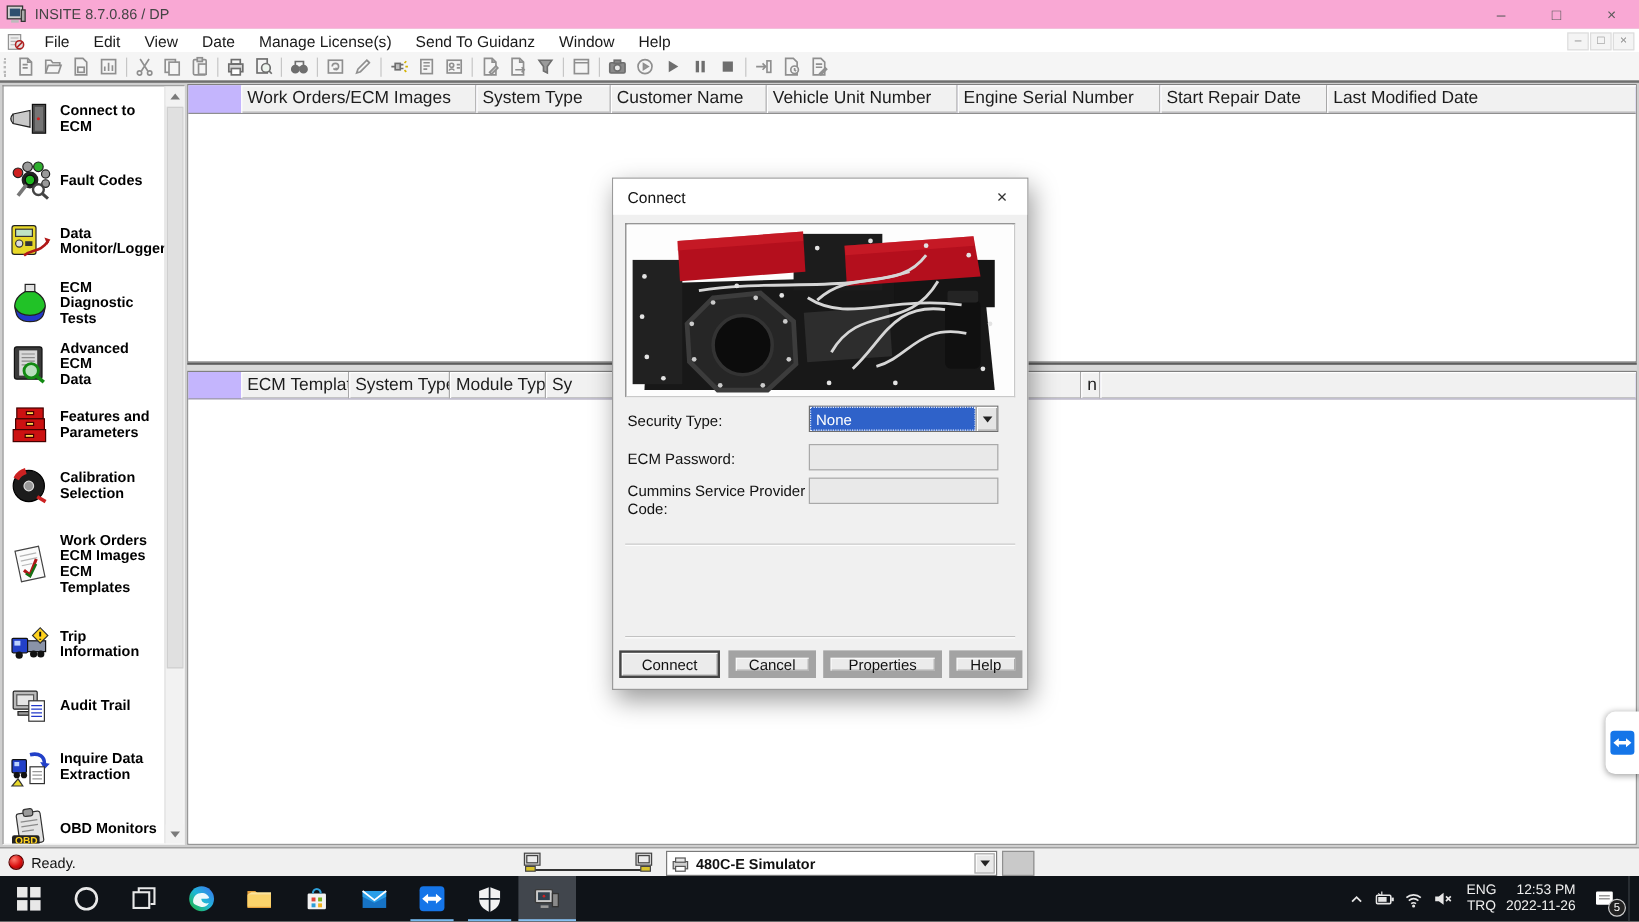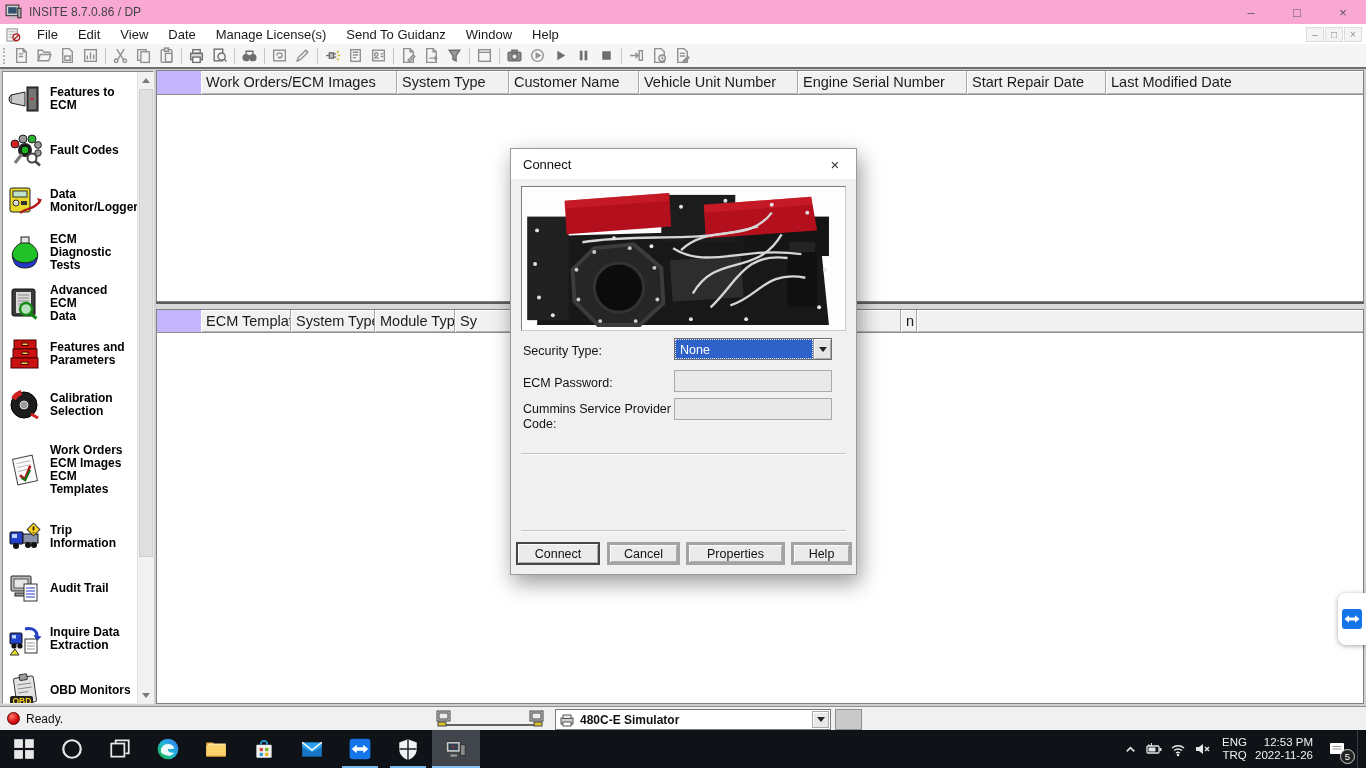--- a/index.html
+++ b/index.html
@@ -89,21 +89,21 @@
   #dlg-titlebar { height:30px; background:#ffffff; display:flex; align-items:center; }
   #dlg-title { margin-left:12px; font-size:13px; color:#111; }
   #dlg-close { margin-left:auto; width:42px; height:30px; display:flex; align-items:center; justify-content:center; font-size:15px; color:#333; }
   #engine-frame { position:absolute; left:10px; top:37px; width:325px; height:145px; background:#fff; border:1px solid; border-color:#7d7d7d #c9c9c9 #c9c9c9 #7d7d7d; }
   .dlg-label { position:absolute; left:12px; font-size:12.5px; color:#111; white-space:pre-line; line-height:15px; }
   .dlg-input { position:absolute; left:163px; width:158px; height:22px; background:#e9e9e9; border:1px solid #a9a9a9; }
   #sec-combo { position:absolute; left:163px; top:189px; width:158px; height:22px; border:1px solid #6e6e6e; background:#fff; display:flex; }
   #sec-combo .sel { flex:1; background:#2f62c9; color:#fff; font-size:12.5px; padding:3px 0 0 4px; border:1px dotted #e8eefc; }
   #sec-combo .btn { width:18px; background:#e5e5e5; border-left:1px solid #9a9a9a; box-shadow:inset 1px 1px 0 #fff, inset -1px -1px 0 #aaa; display:flex; align-items:center; justify-content:center; }
   .dlg-sep { position:absolute; left:10px; right:10px; height:2px; border-top:1px solid #c2c2c2; border-bottom:1px solid #fdfdfd; }
-  .dlg-btn { position:absolute; top:393px; height:23px; background:#ebebeb; border:3px solid #a3a3a3;
+  .dlg-btn { position:absolute; top:393px; height:23px; background:#ebebeb; border:6px solid #a3a3a3;
              box-shadow:inset 1px 1px 0 #fcfcfc, inset -1px -1px 0 #adadad;
              font-size:12.5px; color:#111; display:flex; align-items:center; justify-content:center; font-family:"Liberation Sans",sans-serif; }
   .dlg-btn.default { border:2px solid #454545; }
 
   
   #tv-tab { position:absolute; right:0; top:593px; width:28px; height:52px; background:#fff; border-radius:8px 0 0 8px;
             box-shadow:0 1px 5px rgba(0,0,0,0.35); z-index:60; display:flex; align-items:center; justify-content:center; }
 
   .dialog-combo-tri { width:0; height:0; border-left:4px solid transparent; border-right:4px solid transparent; border-top:5px solid #222; }
 </style>
@@ -352,21 +352,21 @@
     <div id="sidebar">
 
       <div class="side-item" style="top:6px">
         <svg class="side-icon" viewBox="0 0 36 36">
             <rect x="20" y="6" width="11" height="24" fill="#4a4a4a" stroke="#111"></rect>
             <rect x="22" y="8" width="7" height="20" fill="#757575"></rect>
             <circle cx="25" cy="18" r="1.3" fill="#c22"></circle>
             <path d="M4 14 L18 11 L18 25 L4 22 Z" fill="#c9c9c9" stroke="#222"></path>
             <path d="M4 14 q-4 4 0 8" fill="#b0b0b0" stroke="#222"></path>
           </svg>
-        <span class="side-label">Features to ECM</span>
+        <span class="side-label">Connect to ECM</span>
       </div>
 
       <div class="side-item" style="top:57px">
         <svg class="side-icon" viewBox="0 0 36 36">
             <circle cx="8" cy="12" r="4" fill="#cf2020" stroke="#222"></circle>
             <circle cx="16" cy="7" r="4" fill="#9a9a9a" stroke="#222"></circle>
             <circle cx="25" cy="7" r="4" fill="#2fae2f" stroke="#222"></circle>
             <circle cx="31" cy="13" r="3.4" fill="#9a9a9a" stroke="#222"></circle>
             <circle cx="31" cy="21" r="3.2" fill="#9a9a9a" stroke="#222"></circle>
             <circle cx="18" cy="18" r="7" fill="#222"></circle>

